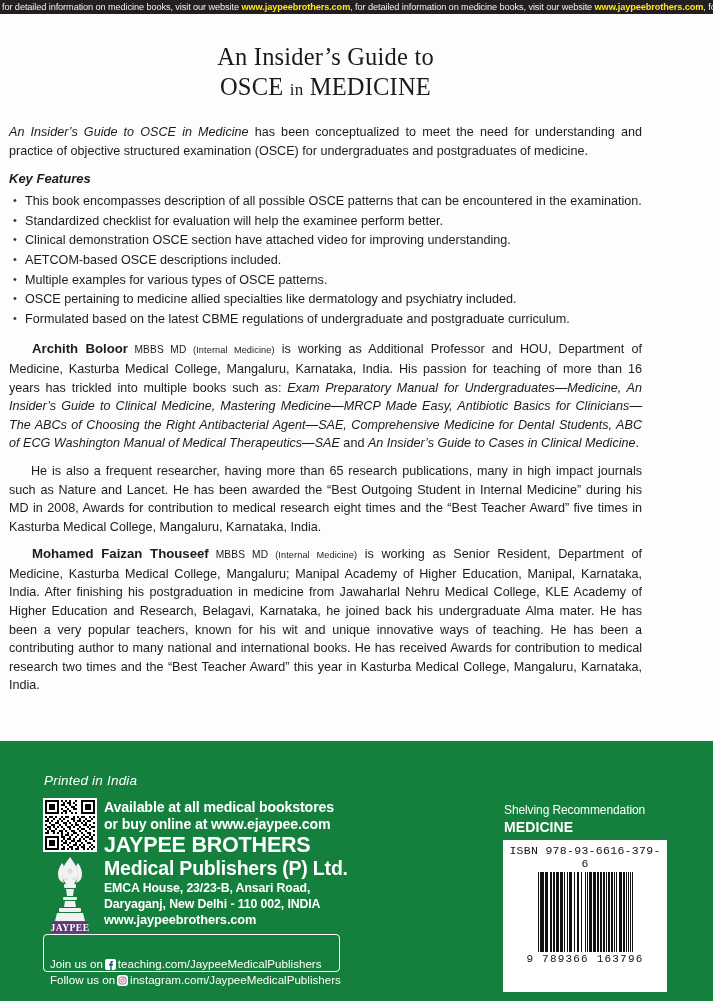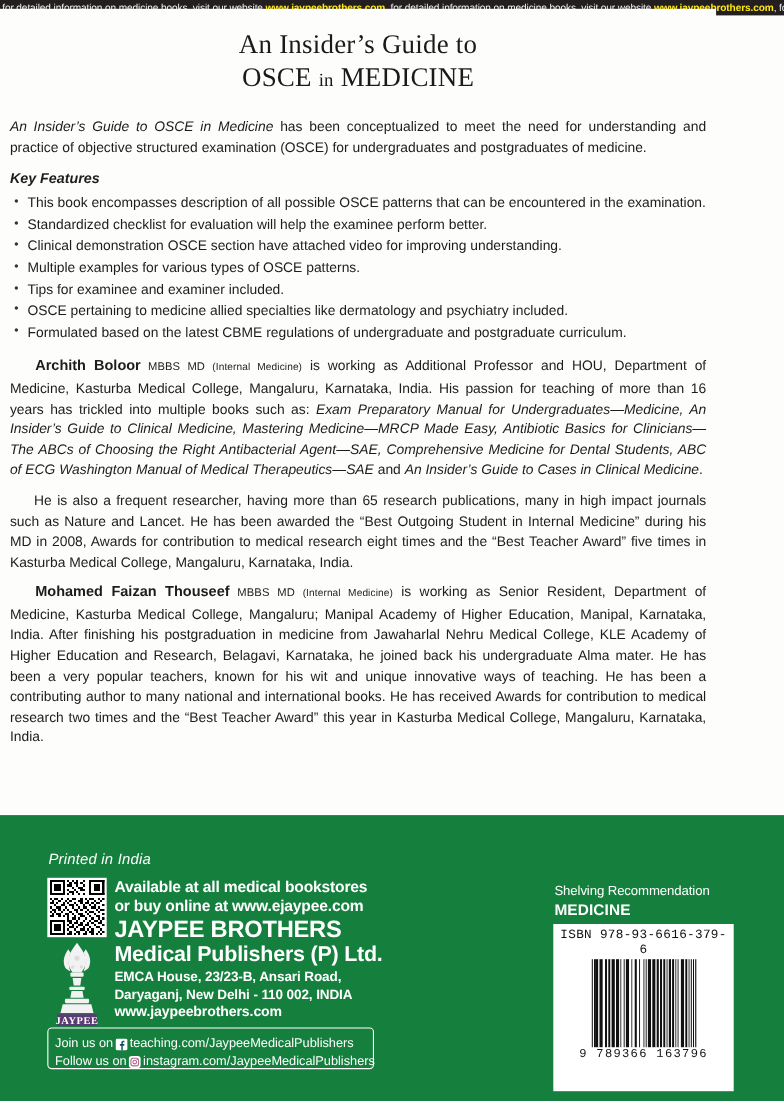--- a/index.html
+++ b/index.html
@@ -42,21 +42,21 @@
     padding-left: 2px;
   }
   .top-banner .url {
     color: #ffe814;
     font-weight: bold;
   }
 
   
   .content {
     position: absolute;
-    top: 8px; left: 0;
+    top: 24px; left: 0;
     width: 651px;
     height: 727px;
     background: #fdfdfb;
   }
 
   .title-block {
     text-align: center;
     padding-top: 18px;
     font-family: "Liberation Serif", serif;
     color: #1a1a1a;
@@ -217,21 +217,21 @@
   .social {
     position: absolute;
     left: 43px;
     top: 193px;
     width: 297px;
     height: 38px;
     border: 1px solid #ffffff;
     border-radius: 4px;
     background: transparent;
     box-sizing: border-box;
-    padding: 6px 6px 0 6px;
+    padding: 21px 6px 0 6px;
   }
   .social-line {
     font-size: 11.6px;
     line-height: 16px;
     color: #ffffff;
     white-space: nowrap;
     display: flex;
     align-items: center;
   }
   .fb-icon, .ig-icon {
@@ -321,22 +321,22 @@
     <div class="body-col" style="margin-top:18px;">
 
       <p class="para"><span class="em">An Insider’s Guide to OSCE in Medicine</span><span> has been conceptualized to meet the need for understanding and practice of objective structured examination (OSCE) for undergraduates and postgraduates of medicine.</span></p>
 
       <h3 class="key-features">Key Features</h3>
 
       <ul class="features">
         <li>This book encompasses description of all possible OSCE patterns that can be encountered in the examination.</li>
         <li>Standardized checklist for evaluation will help the examinee perform better.</li>
         <li>Clinical demonstration OSCE section have attached video for improving understanding.</li>
+        <li>AETCOM-based OSCE descriptions included.</li>
         <li>Multiple examples for various types of OSCE patterns.</li>
-        <li>Tips for examinee and examiner included.</li>
         <li>OSCE pertaining to medicine allied specialties like dermatology and psychiatry included.</li>
         <li>Formulated based on the latest CBME regulations of undergraduate and postgraduate curriculum.</li>
       </ul>
 
       <div class="authors">
 
         <div class="author-block">
           <p class="para"><span class="name">Archith Boloor</span><span class="degree"> <span>MBBS MD</span> <span class="paren">(Internal Medicine)</span></span><span> is working as Additional Professor and HOU, Department of Medicine, Kasturba Medical College, Mangaluru, Karnataka, India. His passion for teaching of more than 16 years has trickled into multiple books such as: </span><span class="em">Exam Preparatory Manual for Undergraduates—Medicine, An Insider’s Guide to Clinical Medicine, Mastering Medicine—MRCP Made Easy, Antibiotic Basics for Clinicians—The ABCs of Choosing the Right Antibacterial Agent—SAE, Comprehensive Medicine for Dental Students, ABC of ECG Washington Manual of Medical Therapeutics—SAE</span><span> and </span><span class="em">An Insider’s Guide to Cases in Clinical Medicine</span><span>.</span></p>
           <p class="para indent">He is also a frequent researcher, having more than 65 research publications, many in high impact journals such as Nature and Lancet. He has been awarded the “Best Outgoing Student in Internal Medicine” during his MD in 2008, Awards for contribution to medical research eight times and the “Best Teacher Award” five times in Kasturba Medical College, Mangaluru, Karnataka, India.</p>
         </div>

